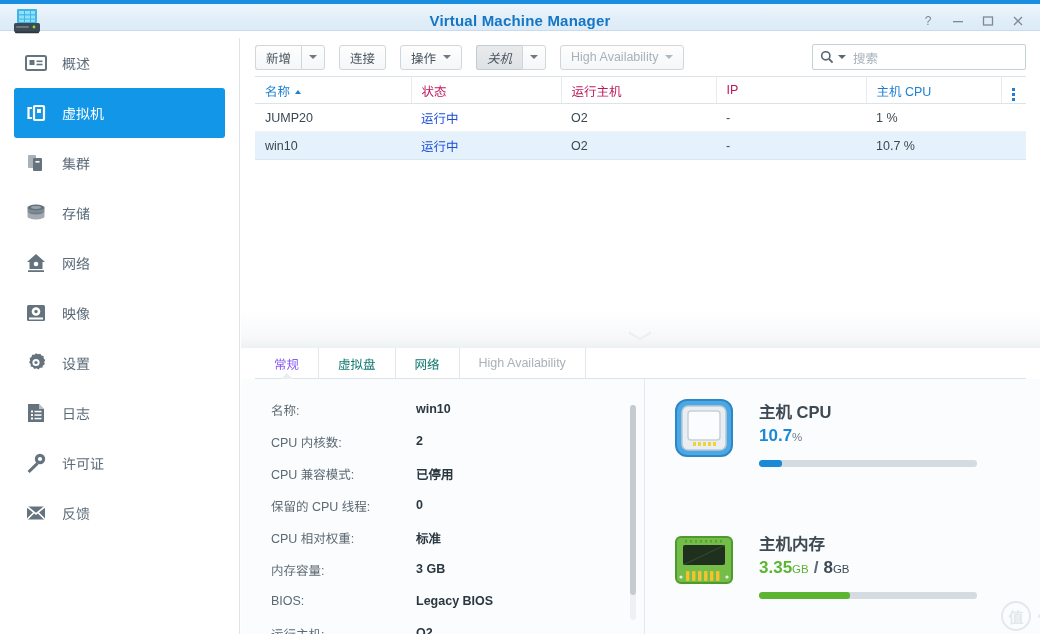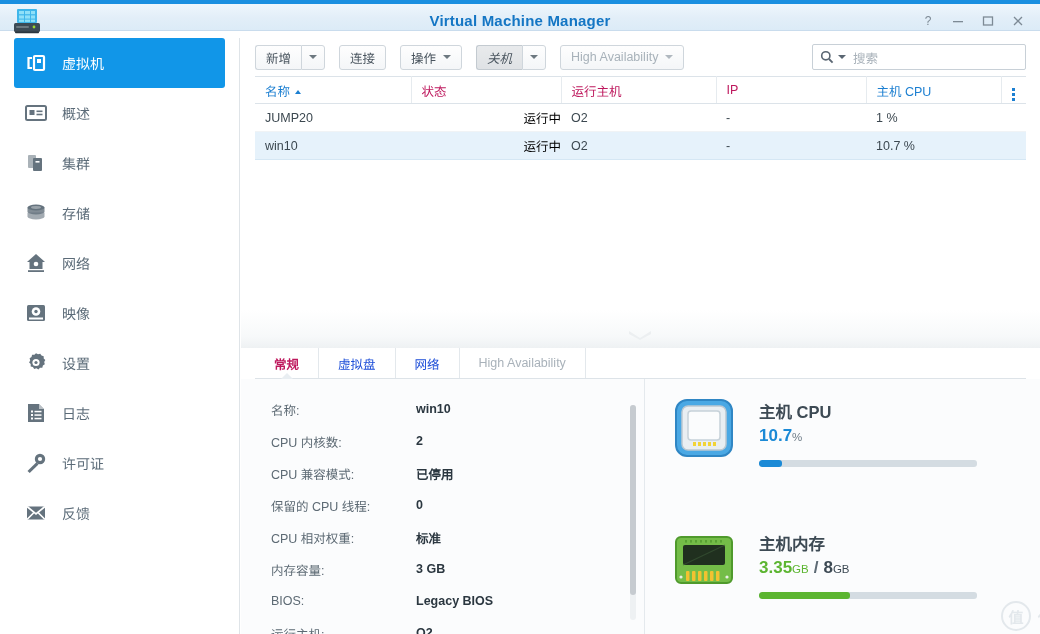--- a/index.html
+++ b/index.html
@@ -190,21 +190,21 @@
   .vm-table td {
     height: 28px;
     font-size: 12.5px;
     color: #3c4850;
     padding: 0 0 0 10px;
     box-sizing: border-box;
     border-bottom: 1px solid #f0f3f5;
     white-space: nowrap;
   }
   tr.row-selected td { background: #e6f2fb; border-bottom: 1px solid #d5e7f4; }
-  td.state { color: #000000; text-align: right; }
+  td.state { color: #1d4ed8; }
 
   
   .splitter {
     position: absolute; left: 0; top: 272px; width: 799px; height: 38px;
     background: linear-gradient(to bottom, #ffffff 0%, #f7f9fa 70%, #eef1f3 100%);
   }
   .collapse-handle {
     position: absolute; left: 386px; top: 16px;
     width: 26px; height: 10px;
     cursor: default;
@@ -214,27 +214,27 @@
   .tabs {
     position: absolute; left: 14px; top: 310px; width: 771px; height: 31px;
     display: flex; align-items: stretch;
     border-bottom: 1px solid #dde3e8;
     box-sizing: border-box;
   }
   .tab {
     padding: 0 19px;
     display: flex; align-items: center;
     font-size: 12.5px;
-    color: #1d4ed8;
+    color: #0f766e;
     border-right: 1px solid #e3e8ec;
     position: relative;
     cursor: default;
     white-space: nowrap;
   }
-  .tab.active { color: #be185d; font-weight: bold; }
+  .tab.active { color: #8b5cf6; font-weight: normal; }
   .tab.disabled { color: #a9b2ba; }
   .tab.active::after {
     content: "";
     position: absolute;
     left: 50%; bottom: -1px;
     transform: translateX(-50%);
     width: 0; height: 0;
     border-left: 6px solid transparent;
     border-right: 6px solid transparent;
     border-bottom: 6px solid #e9eef2;
@@ -394,41 +394,41 @@
       <div class="win-btn">
         <svg width="14" height="14" viewBox="0 0 14 14">
             <path d="M3 3 L11 11 M11 3 L3 11" stroke="#7d8a95" stroke-width="1.3" fill="none"></path>
           </svg>
       </div>
     </div>
   </div>
 
   <div class="sidebar">
 
-    <div class="nav-item active">
-      <span class="nav-icon">
-        <svg width="24" height="24" viewBox="0 0 24 24">
-            <path d="M8 7 L4.5 7 L4.5 17 L8 17" fill="none" stroke="currentColor" stroke-width="2.2"></path>
-            <rect x="10" y="5" width="10" height="14" rx="1" fill="none" stroke="currentColor" stroke-width="2.2"></rect>
-            <rect x="13" y="8" width="4" height="4" fill="currentColor"></rect>
-          </svg>
-      </span>
-      <span class="nav-label">虚拟机</span>
-    </div>
-
     <div class="nav-item">
       <span class="nav-icon">
         <svg width="24" height="24" viewBox="0 0 24 24">
             <rect x="2" y="5" width="20" height="14" rx="1.5" fill="none" stroke="currentColor" stroke-width="2"></rect>
             <rect x="5.5" y="9" width="5" height="5" fill="currentColor"></rect>
             <rect x="12.5" y="9.5" width="6" height="1.6" fill="currentColor"></rect>
             <rect x="12.5" y="12.7" width="6" height="1.6" fill="currentColor"></rect>
           </svg>
       </span>
       <span class="nav-label">概述</span>
+    </div>
+
+    <div class="nav-item active">
+      <span class="nav-icon">
+        <svg width="24" height="24" viewBox="0 0 24 24">
+            <path d="M8 7 L4.5 7 L4.5 17 L8 17" fill="none" stroke="currentColor" stroke-width="2.2"></path>
+            <rect x="10" y="5" width="10" height="14" rx="1" fill="none" stroke="currentColor" stroke-width="2.2"></rect>
+            <rect x="13" y="8" width="4" height="4" fill="currentColor"></rect>
+          </svg>
+      </span>
+      <span class="nav-label">虚拟机</span>
     </div>
 
     <div class="nav-item">
       <span class="nav-icon">
         <svg width="24" height="24" viewBox="0 0 24 24">
             <rect x="4" y="4" width="8" height="13" rx="1" fill="currentColor" opacity="0.55"></rect>
             <rect x="9" y="7" width="9" height="13" rx="1" fill="currentColor"></rect>
             <rect x="11.5" y="10" width="4" height="1.6" fill="#fff"></rect>
           </svg>
       </span>

